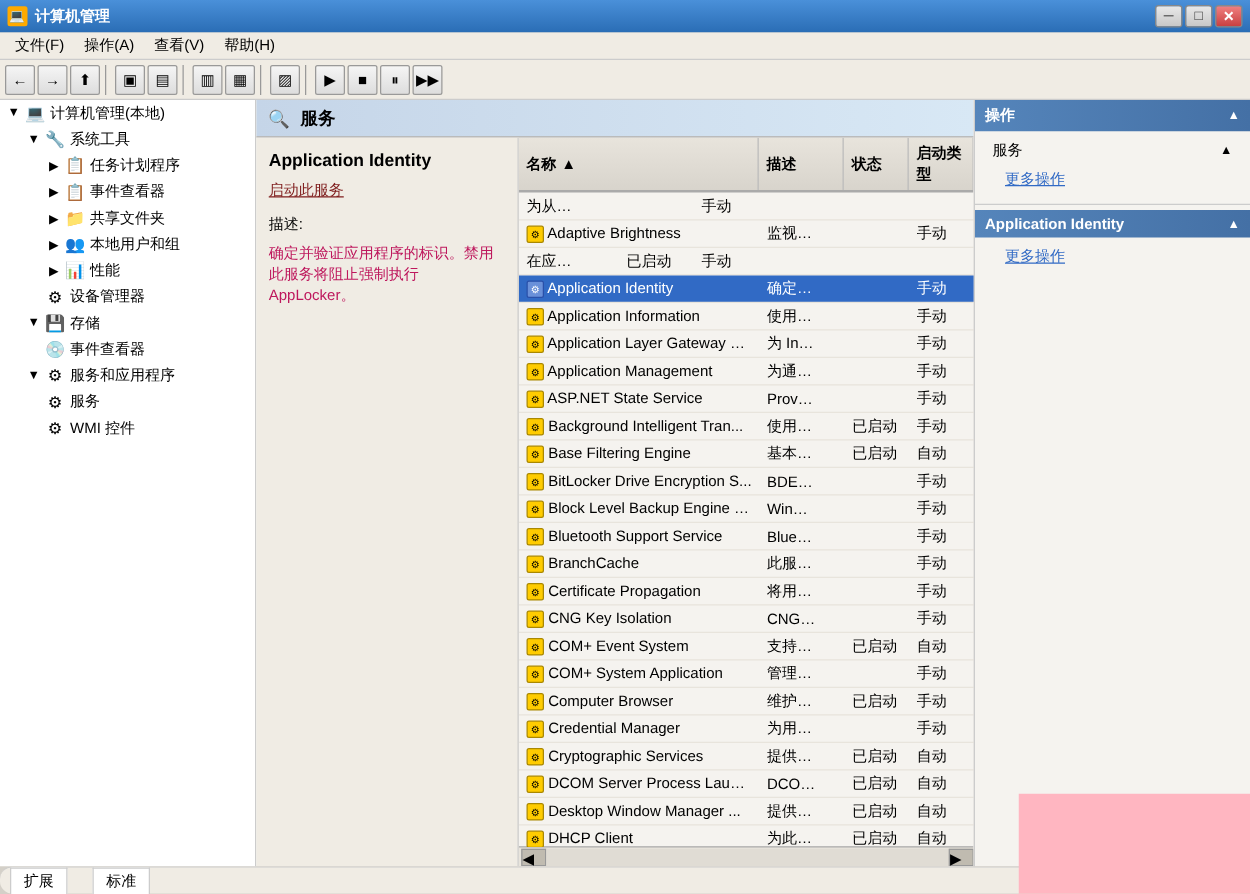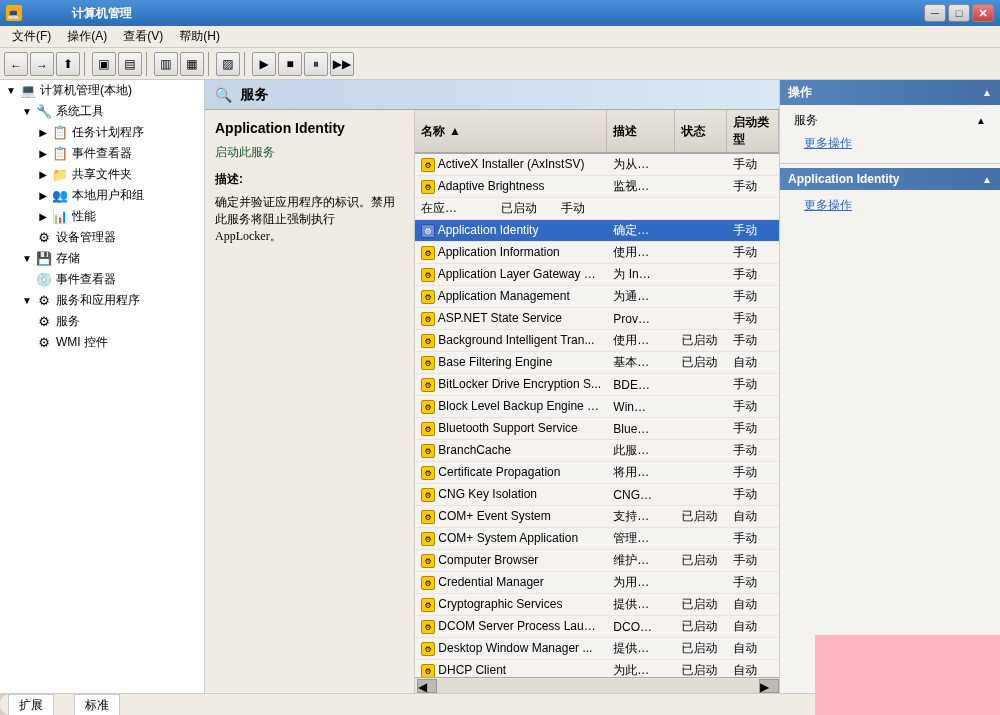--- a/index.html
+++ b/index.html
@@ -10,21 +10,21 @@
       background: linear-gradient(to bottom, #4a90d9 0%, #2a6db5 100%);
       height: 26px;
       display: flex;
       align-items: center;
       padding: 0 6px;
       color: white;
       font-size: 12px;
       font-weight: bold;
     }
     .titlebar-icon { width: 16px; height: 16px; margin-right: 6px; background: #ffaa00; border-radius: 2px; display: flex; align-items: center; justify-content: center; font-size: 10px; }
-    .titlebar-title { flex: 1; margin-left: 44px; }
+    .titlebar-title { flex: 1; }
     .titlebar-buttons { display: flex; gap: 2px; }
     .titlebar-btn {
       width: 22px; height: 18px; background: linear-gradient(to bottom, #e8e8e8, #c8c8c8);
       border: 1px solid #888; border-radius: 3px; cursor: pointer;
       display: flex; align-items: center; justify-content: center; font-size: 11px; color: #333;
     }
     .titlebar-btn.close { background: linear-gradient(to bottom, #f08080, #c84040); color: white; }
 
     
     .menubar {
@@ -114,23 +114,23 @@
 
     
     .desc-panel {
       width: 210px;
       background: #f0ece4;
       padding: 10px;
       border-right: 1px solid #ccc;
       font-size: 12px;
     }
     .desc-title { font-weight: bold; font-size: 14px; margin-bottom: 8px; }
-    .desc-link { color: #14532d; cursor: pointer; margin-bottom: 10px; display: block; }
-    .desc-subtitle { font-weight: bold; margin-bottom: 6px; }
-    .desc-text { line-height: 1.4; color: #000000; font-family: Liberation Serif, serif; }
+    .desc-link { color: #7f1d1d; text-decoration: underline; cursor: pointer; margin-bottom: 10px; display: block; }
+    .desc-subtitle { font-weight: normal; margin-bottom: 6px; }
+    .desc-text { line-height: 1.4; color: #be185d; }
 
     
     .service-list-panel {
       flex: 1;
       display: flex;
       flex-direction: column;
       overflow: hidden;
     }
     .list-header {
       display: flex;
@@ -401,21 +401,20 @@
           <div class="list-header-cell col-status">
             <span>状态</span>
           </div>
           <div class="list-header-cell col-startup">
             <span>启动类型</span>
           </div>
         </div>
 
         <div class="list-body">
           <div class="list-row">
-            <div class="list-cell col-name"><span class="service-icon-img">⚙</span> ActiveX Installer (AxInstSV)</div>
             <div class="list-cell col-desc">为从…</div>
             <div class="list-cell col-status"></div>
             <div class="list-cell col-startup">手动</div>
           </div>
           <div class="list-row">
             <div class="list-cell col-name"><span class="service-icon-img">⚙</span> Adaptive Brightness</div>
             <div class="list-cell col-desc">监视…</div>
             <div class="list-cell col-status"></div>
             <div class="list-cell col-startup">手动</div>
           </div>

